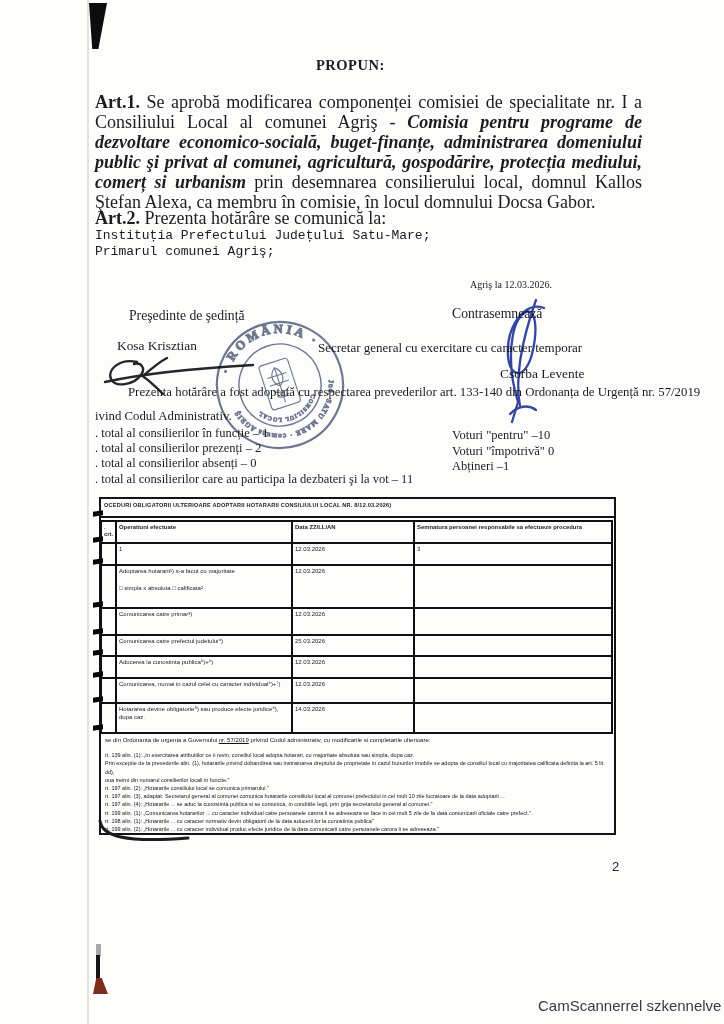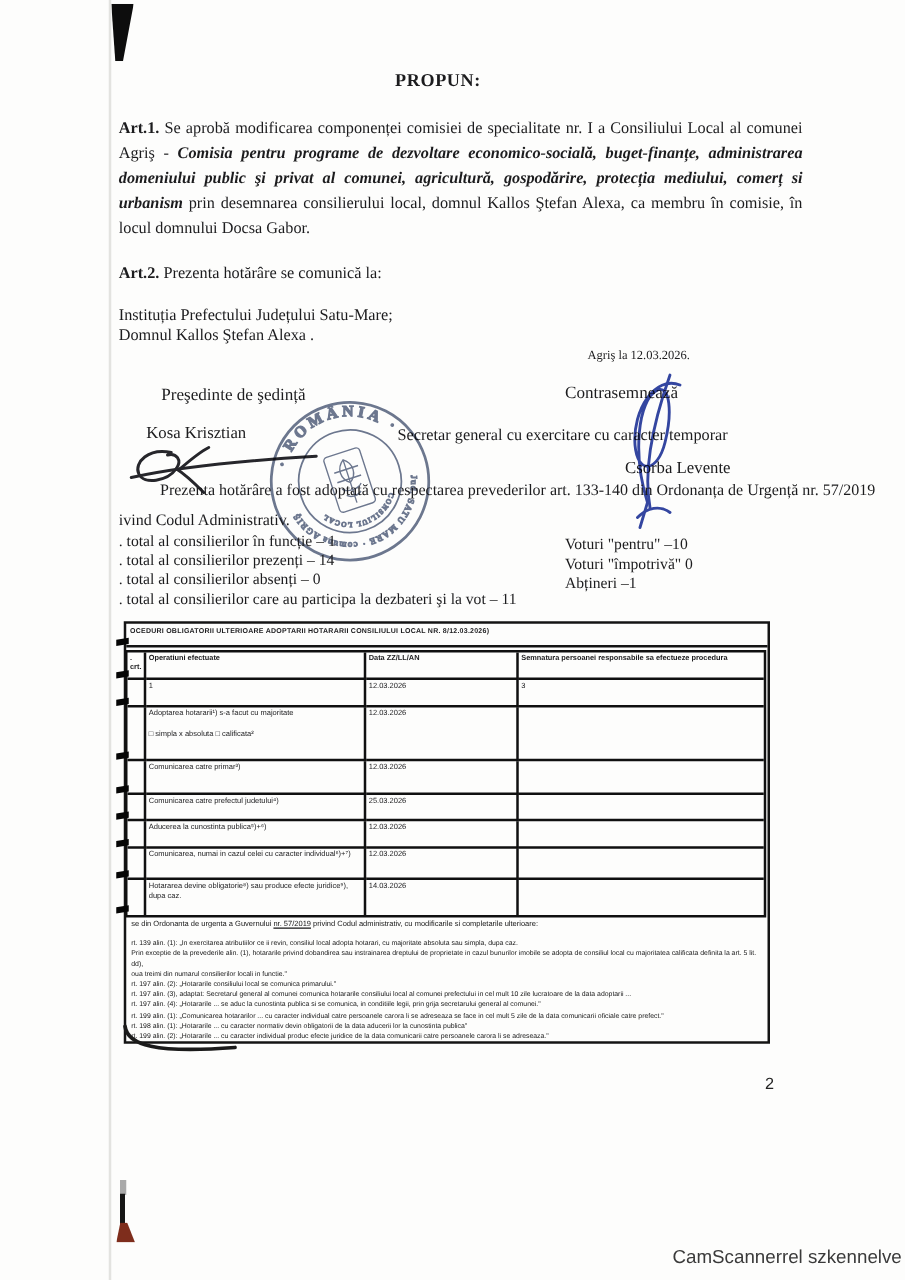--- a/index.html
+++ b/index.html
@@ -1,26 +1,26 @@
 <!DOCTYPE html>
 <html><head>
 <meta charset="utf-8">
 <style>
   html,body{margin:0;padding:0;}
   body{width:724px;height:1024px;position:relative;background:#fdfdfc;overflow:hidden;
        font-family:"Liberation Serif",serif;color:#1c1c1e;}
   .abs{position:absolute;}
   
   .title{left:316px;top:57px;font-size:14.5px;font-weight:bold;letter-spacing:.5px;}
-  .para{left:95px;width:547px;text-align:justify;font-size:13px;line-height:20px;}
+  .para{left:95px;width:547px;text-align:justify;font-size:18px;line-height:20px;}
   .art1{top:92px;}
   .art2{top:208px;}
   .bold{font-weight:bold;}
   .bolditalic{font-weight:600;font-style:italic;}
-  .recipients{left:95px;top:244px;font-size:13px;line-height:15.5px;}
+  .recipients{left:95px;top:228px;font-size:13px;line-height:15.5px;font-family:Liberation Mono, monospace;}
   .dateline{left:470px;top:279px;font-size:10px;}
   .sig-label{font-size:13.7px;}
   .adoption{font-size:12.8px;}
   .counts{left:95px;top:426px;font-size:12.5px;line-height:15.2px;}
   .votes{left:452px;top:428px;font-size:12.5px;line-height:15.5px;}
   
   .stamp{left:210px;top:315px;width:140px;height:140px;opacity:.82;mix-blend-mode:multiply;}
   .sig{mix-blend-mode:multiply;}
   
   .outer-box{left:99px;top:497px;width:517px;height:338px;border:2.5px solid #141414;
@@ -70,21 +70,21 @@
 <div class="abs para art1">
   <span class="bold">Art.1.</span><span> Se aprobă modificarea componenței comisiei de specialitate nr. I  a Consiliului Local al comunei Agriş - </span><span class="bolditalic">Comisia pentru programe de dezvoltare economico-socială, buget-finanțe, administrarea domeniului public şi privat al comunei, agricultură, gospodărire, protecția mediului, comerț si urbanism</span><span> prin desemnarea consilierului local, domnul Kallos Ştefan Alexa, ca membru în comisie, în locul domnului  Docsa Gabor.</span>
 </div>
 
 <div class="abs para art2">
   <span class="bold">Art.2.</span><span> Prezenta hotărâre se comunică la:</span>
 </div>
 
 <div class="abs recipients">
   <div>Instituția Prefectului Județului Satu-Mare;</div>
-  <div>Domnul  Kallos Ştefan Alexa .</div>
+  <div>Primarul comunei Agriş;</div>
 </div>
 
 <div class="abs dateline">Agriş la 12.03.2026.</div>
 
 <div class="abs sig-label" style="left:129px;top:308px;">Preşedinte de şedință</div>
 <div class="abs sig-label" style="left:452px;top:306px;">Contrasemnează</div>
 <div class="abs" style="left:117px;top:338px;font-size:13.4px;">Kosa Krisztian</div>
 <div class="abs" style="left:318px;top:340px;font-size:13px;">Secretar general cu exercitare cu caracter temporar</div>
 <div class="abs" style="left:500px;top:366px;font-size:13.4px;">Csorba Levente</div>
 
@@ -130,21 +130,21 @@
       <path d="M60,60 h20 M60,68 h20"></path>
     </g>
   </g>
 </svg>
 
 <div class="abs adoption" style="left:128px;top:385px;width:590px;">Prezenta hotărâre a fost adoptată cu respectarea prevederilor art. 133-140 din Ordonanța de Urgență nr. 57/2019</div>
 <div class="abs adoption" style="left:95px;top:409px;">ivind Codul Administrativ.</div>
 
 <div class="abs counts">
   <div>. total al consilierilor în funcție – 1</div>
-  <div>. total al consilierilor prezenți – 14</div>
+  <div>. total al consilierilor prezenți – 2</div>
   <div>. total al consilierilor absenți – 0</div>
   <div>. total al consilierilor care au participa la dezbateri şi la vot – 11</div>
 </div>
 
 <div class="abs votes">
   <div>Voturi "pentru" –10</div>
   <div>Voturi "împotrivă" 0</div>
   <div>Abțineri –1</div>
 </div>
 

